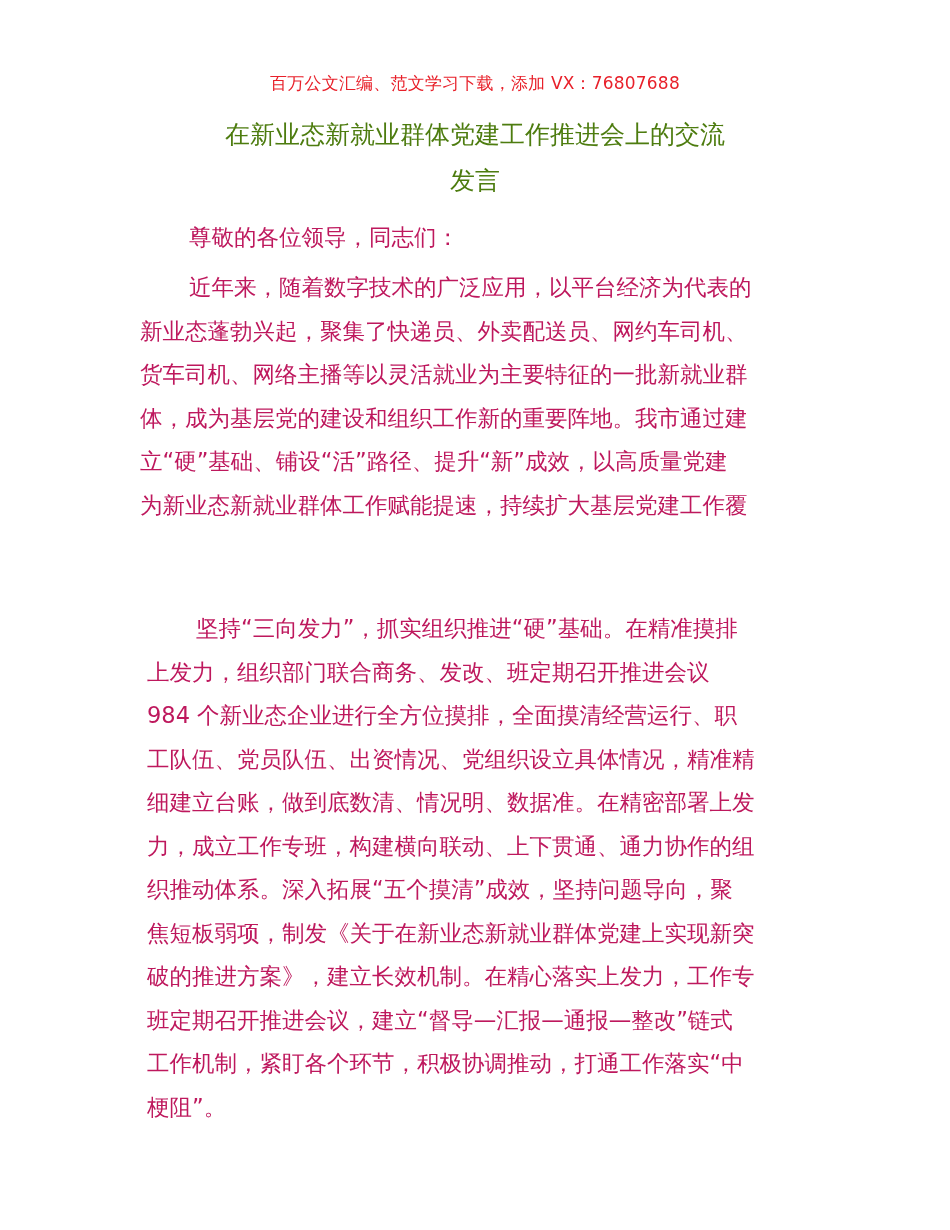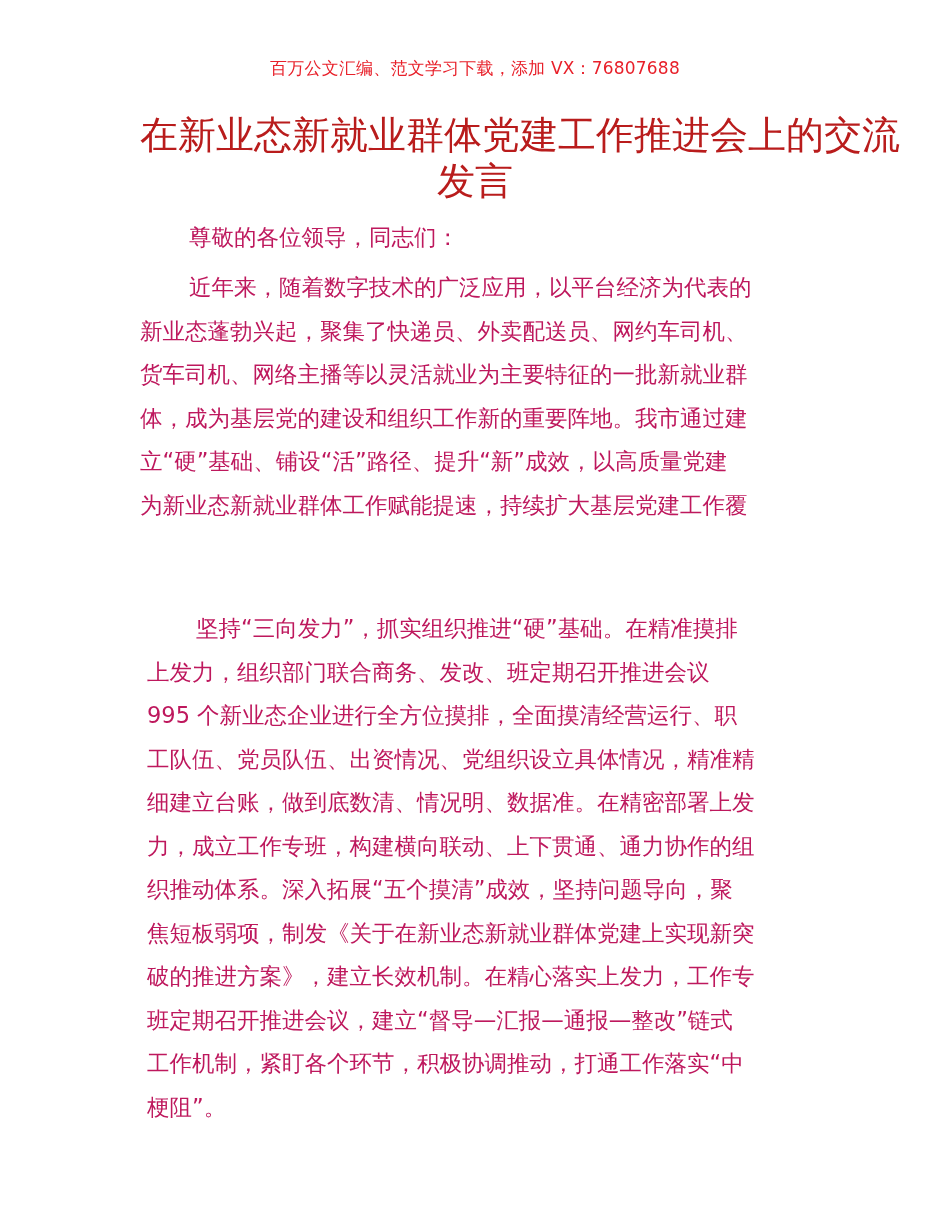--- a/index.html
+++ b/index.html
@@ -1,21 +1,21 @@
 <!DOCTYPE html>
 <html><head>
 <meta charset="utf-8">
 <style>
   html, body { margin: 0; padding: 0; background: #ffffff; }
   body { width: 950px; height: 1230px; position: relative; overflow: hidden;
          font-family: "DejaVu Sans", "Liberation Sans", sans-serif; color: #1a1a1a; }
-  .header-note { position: absolute; top: 57px; left: 0; width: 950px; text-align: center;
+  .header-note { position: absolute; top: 72px; left: 0; width: 950px; text-align: center;
                  font-size: 17px; color: #e8202a; letter-spacing: 0.2px; }
   .title { position: absolute; top: 112px; left: 140px; width: 670px; text-align: center;
-           font-size: 38px; line-height: 46px; color: #b91c1c; }
+           font-size: 25px; line-height: 46px; color: #4d7c0f; }
   .body-text { position: absolute; left: 140px; width: 675px; font-size: 22.5px; color: #be185d; }
   .salutation { top: 222px; line-height: 30px; }
   .para { line-height: 43.5px; }
   .para1 { top: 266px; }
   .para2 { top: 607px; margin-left: 7px; }
   .line { display: block; white-space: nowrap; }
   .indent { padding-left: 49px; }
 </style>
 </head>
 <body>
@@ -34,21 +34,21 @@
   <span class="line">新业态蓬勃兴起，聚集了快递员、外卖配送员、网约车司机、</span>
   <span class="line">货车司机、网络主播等以灵活就业为主要特征的一批新就业群</span>
   <span class="line">体，成为基层党的建设和组织工作新的重要阵地。我市通过建</span>
   <span class="line">立“硬”基础、铺设“活”路径、提升“新”成效，以高质量党建</span>
   <span class="line">为新业态新就业群体工作赋能提速，持续扩大基层党建工作覆</span>
 </div>
 
 <div class="body-text para para2">
   <span class="line indent">坚持“三向发力”，抓实组织推进“硬”基础。在精准摸排</span>
   <span class="line">上发力，组织部门联合商务、发改、班定期召开推进会议</span>
-  <span class="line">995 个新业态企业进行全方位摸排，全面摸清经营运行、职</span>
+  <span class="line">984 个新业态企业进行全方位摸排，全面摸清经营运行、职</span>
   <span class="line">工队伍、党员队伍、出资情况、党组织设立具体情况，精准精</span>
   <span class="line">细建立台账，做到底数清、情况明、数据准。在精密部署上发</span>
   <span class="line">力，成立工作专班，构建横向联动、上下贯通、通力协作的组</span>
   <span class="line">织推动体系。深入拓展“五个摸清”成效，坚持问题导向，聚</span>
   <span class="line">焦短板弱项，制发《关于在新业态新就业群体党建上实现新突</span>
   <span class="line">破的推进方案》，建立长效机制。在精心落实上发力，工作专</span>
   <span class="line">班定期召开推进会议，建立“督导—汇报—通报—整改”链式</span>
   <span class="line">工作机制，紧盯各个环节，积极协调推动，打通工作落实“中</span>
   <span class="line">梗阻”。</span>
 </div>

